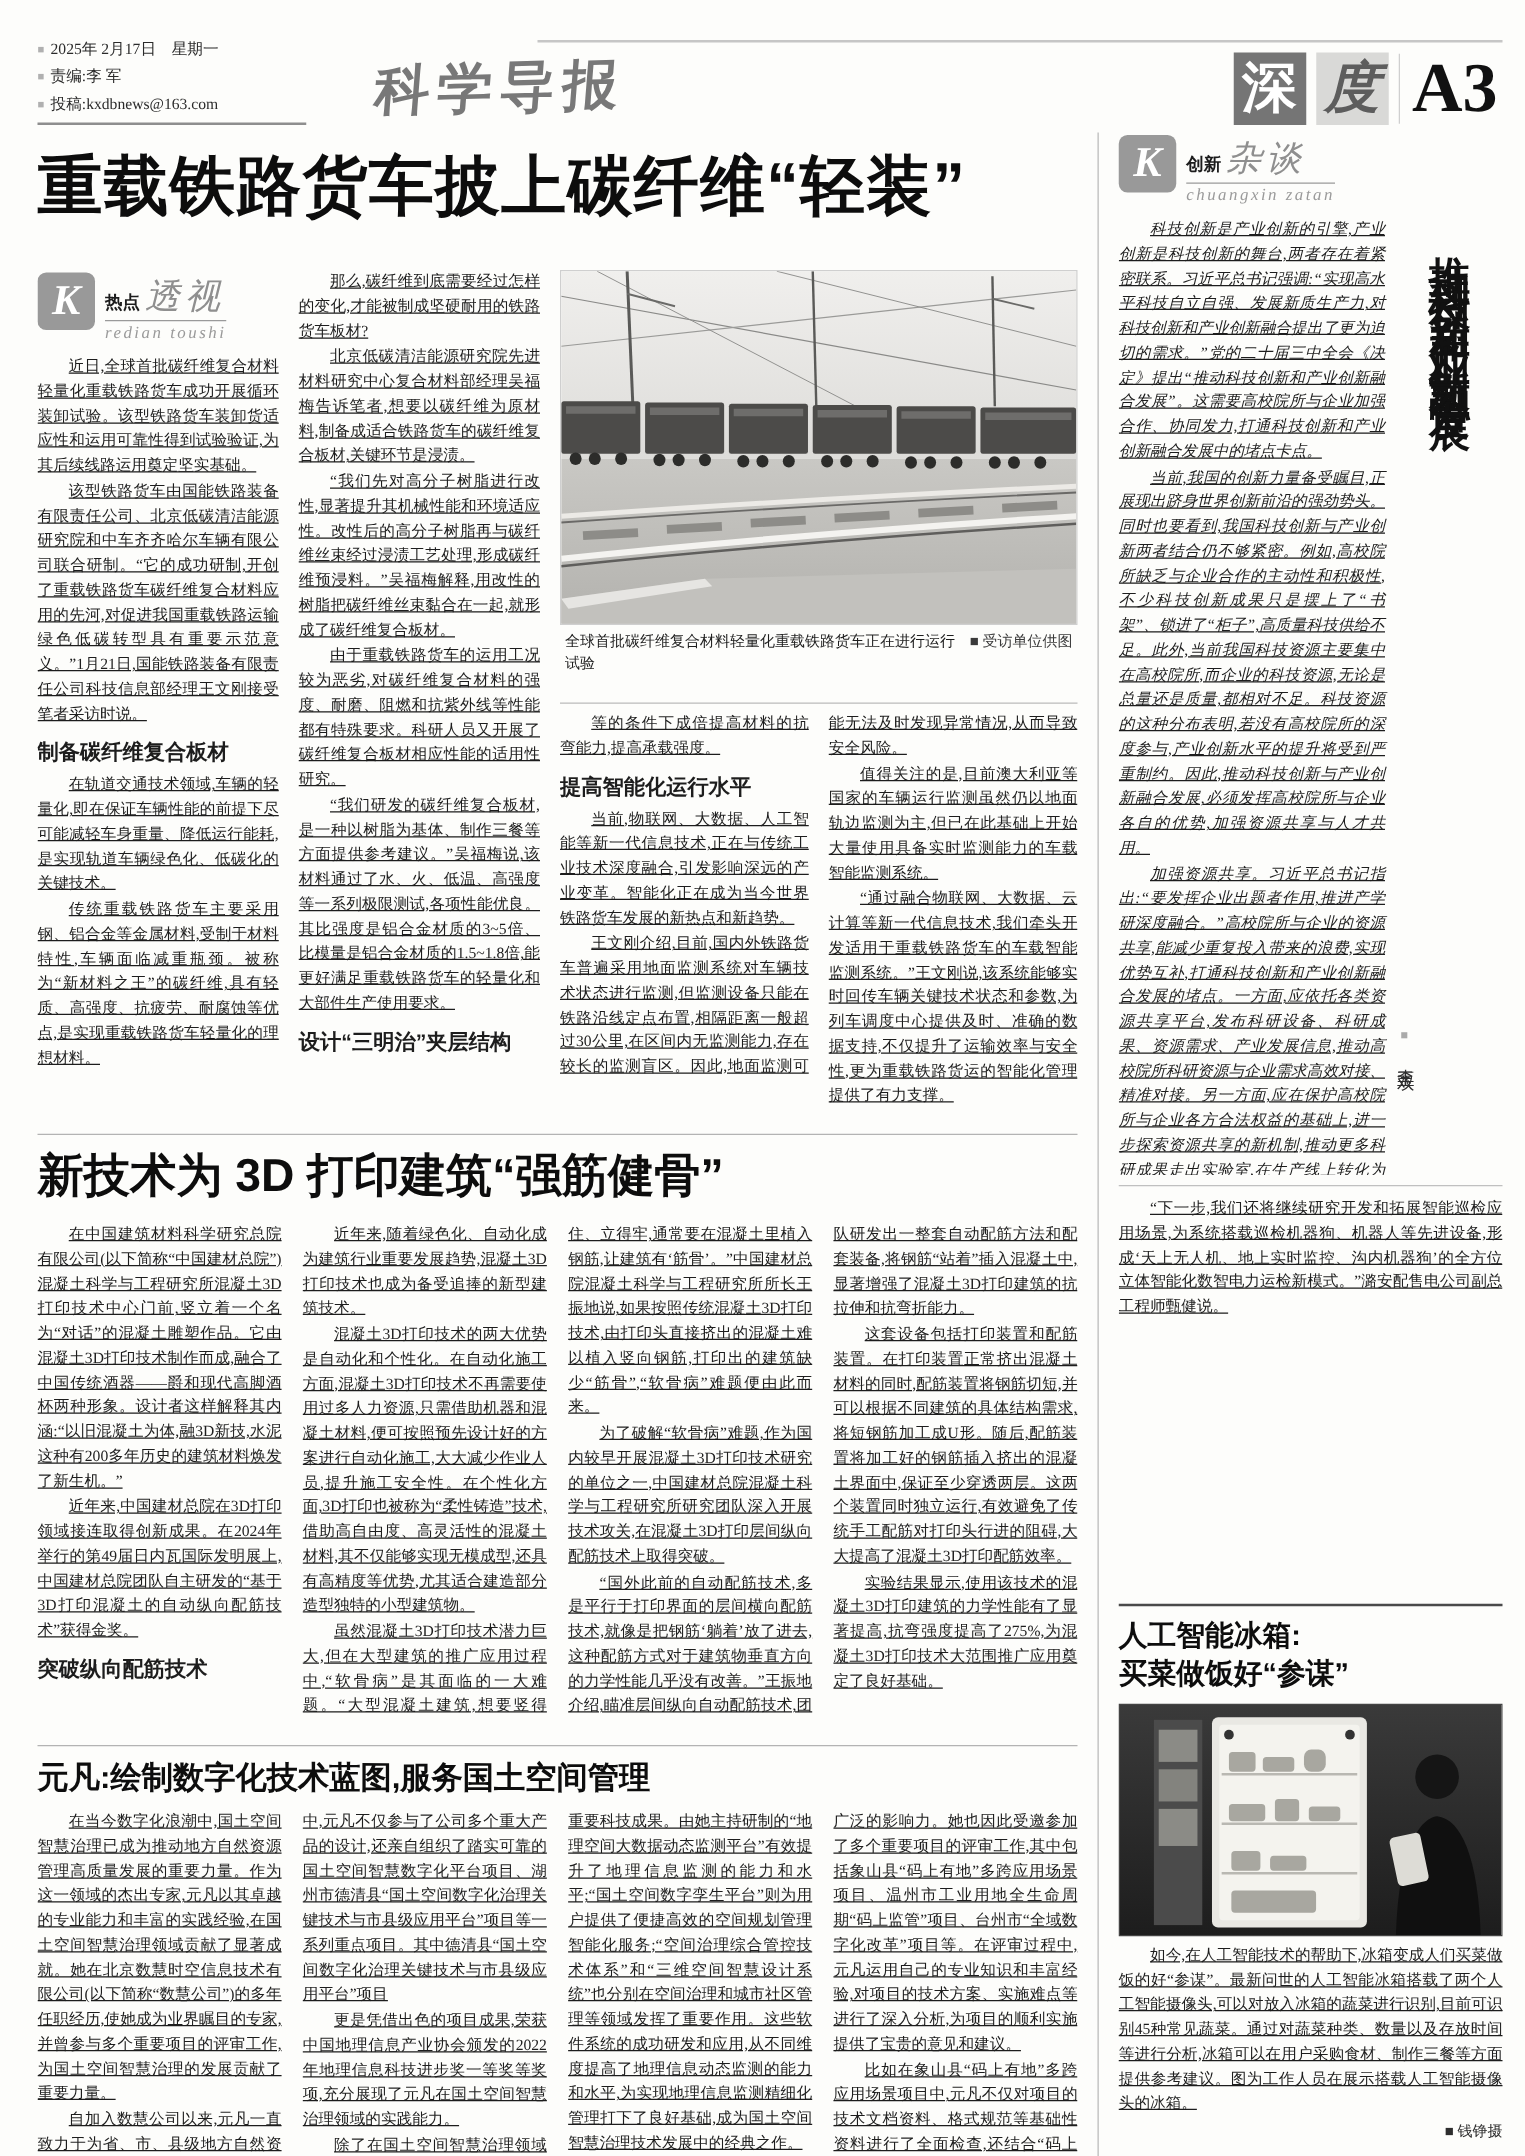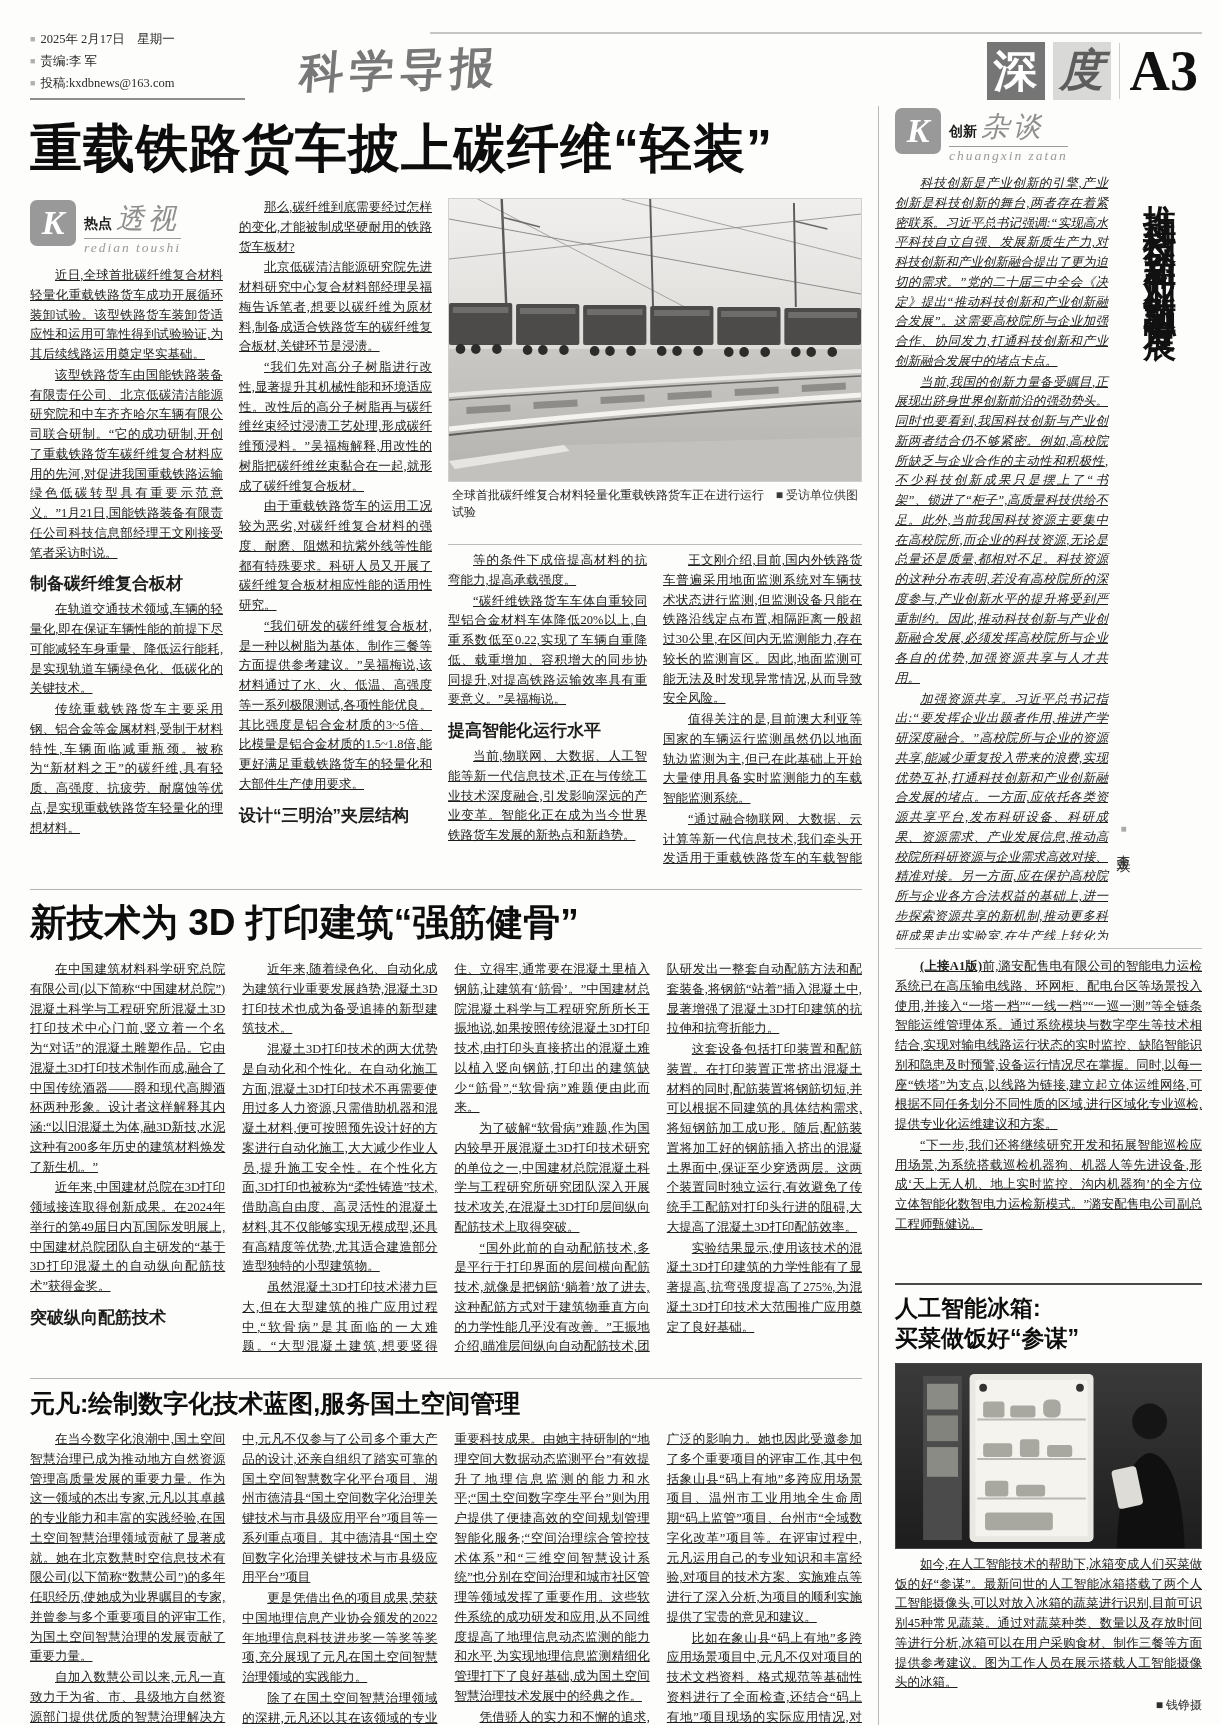--- a/index.html
+++ b/index.html
@@ -33,21 +33,21 @@
   
   .kick{display:flex;align-items:flex-start;margin:2px 0 10px;break-inside:avoid;}
   .kick-k{width:46px;height:46px;background:#999;color:#fff;border-radius:7px;display:flex;
           align-items:center;justify-content:center;font-size:34px;font-weight:bold;font-style:italic;
           font-family:"Liberation Serif",serif;margin-right:8px;}
   .kick-t1{font-family:"Liberation Sans",sans-serif;font-weight:bold;font-size:14px;color:#1c1c1c;}
   .kick-t2{font-size:28px;color:#8f8f8f;font-style:italic;letter-spacing:4px;}
   .kick-py{display:block;font-size:13.5px;font-style:italic;color:#9a9a9a;border-top:1.5px solid #9a9a9a;
            padding-top:1px;letter-spacing:2px;font-family:"Liberation Serif",serif;}
   
-  h1.a1h{font-family:"Liberation Sans","DejaVu Sans",sans-serif;font-size:52px;margin:8px 0 14px;
+  h1.a1h{font-family:"Liberation Sans","DejaVu Sans",sans-serif;font-size:52px;margin:8px 0 32px;
          letter-spacing:1px;color:#0d0d0d;font-weight:bold;}
   .a1-body{display:flex;gap:16px;}
   .a1-left{width:402px;height:650px;column-count:2;column-gap:16px;overflow:hidden;}
   .a1-right{flex:1;display:flex;flex-direction:column;}
   .photo1{height:284px;border:1px solid #cfcfcf;box-sizing:border-box;}
   .photo1 svg{display:block;width:100%;height:100%;}
   .cap{display:flex;justify-content:space-between;align-items:baseline;font-size:12px;
        padding:5px 4px 23px;border-bottom:1px solid #bbb;margin-bottom:6px;}
   .cap-credit{color:#3a3a3a;white-space:nowrap;margin-left:10px;}
   .a1-under{height:328px;column-count:2;column-gap:16px;overflow:hidden;}
@@ -208,21 +208,20 @@
                 <path d="M0,262 L120,246 L430,238 L430,282 L0,282 Z" fill="#c2c1bd"></path>
                 <path d="M0,262 L120,246 L126,252 L6,270 Z" fill="#e6e5e2"></path>
               </svg>
             </figure>
             <div class="cap">
               <span>全球首批碳纤维复合材料轻量化重载铁路货车正在进行运行试验</span>
               <span class="cap-credit">■ 受访单位供图</span>
             </div>
             <div class="a1-under">
               <p class="bp">等的条件下成倍提高材料的抗弯能力,提高承载强度。</p>
-              <p class="bp">“碳纤维铁路货车车体自重较同型铝合金材料车体降低20%以上,自重系数低至0.22,实现了车辆自重降低、载重增加、容积增大的同步协同提升,对提高铁路运输效率具有重要意义。”吴福梅说。</p>
               <div class="subhead">提高智能化运行水平</div>
               <p class="bp">当前,物联网、大数据、人工智能等新一代信息技术,正在与传统工业技术深度融合,引发影响深远的产业变革。智能化正在成为当今世界铁路货车发展的新热点和新趋势。</p>
               <p class="bp">王文刚介绍,目前,国内外铁路货车普遍采用地面监测系统对车辆技术状态进行监测,但监测设备只能在铁路沿线定点布置,相隔距离一般超过30公里,在区间内无监测能力,存在较长的监测盲区。因此,地面监测可能无法及时发现异常情况,从而导致安全风险。</p>
               <p class="bp">值得关注的是,目前澳大利亚等国家的车辆运行监测虽然仍以地面轨边监测为主,但已在此基础上开始大量使用具备实时监测能力的车载智能监测系统。</p>
               <p class="bp">“通过融合物联网、大数据、云计算等新一代信息技术,我们牵头开发适用于重载铁路货车的车载智能监测系统。”王文刚说,该系统能够实时回传车辆关键技术状态和参数,为列车调度中心提供及时、准确的数据支持,不仅提升了运输效率与安全性,更为重载铁路货运的智能化管理提供了有力支撑。</p>
 
             </div>
           </div>
         </div>
       </section>
@@ -285,21 +284,20 @@
           <div class="vauthor">
             <span class="sq">■</span>
             <span>李玉双</span>
           </div>
         </div>
       </div>
 
       <hr class="railrule">
 
       <div class="railcont">
-        <p class="bp"><span class="cont-lead">(上接A1版)</span><span>前,潞安配售电有限公司的智能电力运检系统已在高压输电线路、环网柜、配电台区等场景投入使用,并接入“一塔一档”“一线一档”“一巡一测”等全链条智能运维管理体系。通过系统模块与数字孪生等技术相结合,实现对输电线路运行状态的实时监控、缺陷智能识别和隐患及时预警,设备运行情况尽在掌握。同时,以每一座“铁塔”为支点,以线路为链接,建立起立体运维网络,可根据不同任务划分不同性质的区域,进行区域化专业巡检,提供专业化运维建议和方案。</span></p>
         <p class="bp">“下一步,我们还将继续研究开发和拓展智能巡检应用场景,为系统搭载巡检机器狗、机器人等先进设备,形成‘天上无人机、地上实时监控、沟内机器狗’的全方位立体智能化数智电力运检新模式。”潞安配售电公司副总工程师甄健说。</p>
       </div>
 
       <hr class="fridgerule">
 
       <section>
         <div class="frh">人工智能冰箱:</div>
         <div class="frh">买菜做饭好“参谋”</div>
         <figure class="photo2" style="margin:9px 0 6px">
           <svg viewBox="0 0 315 186" preserveAspectRatio="none">

